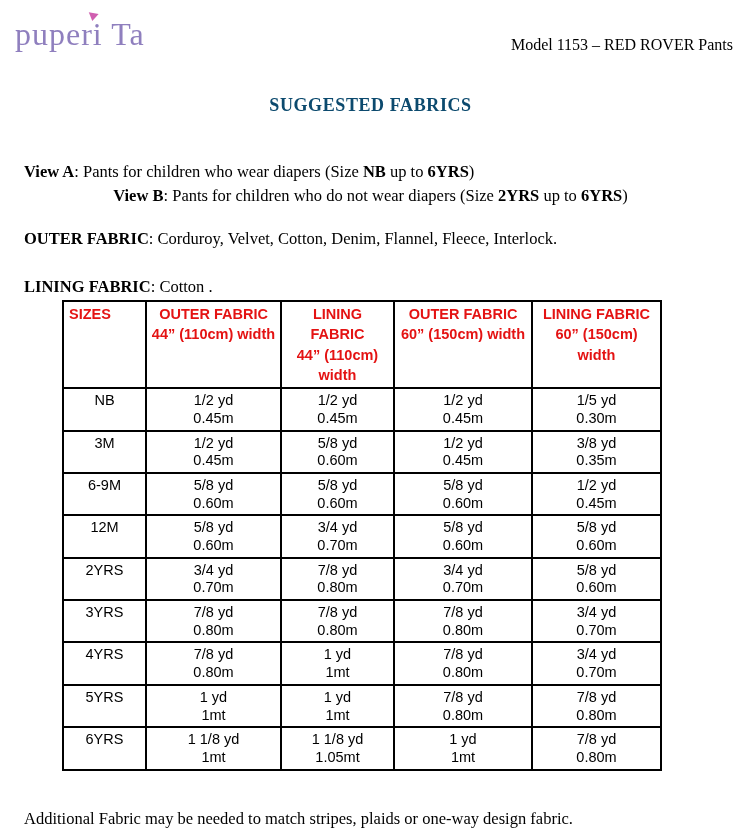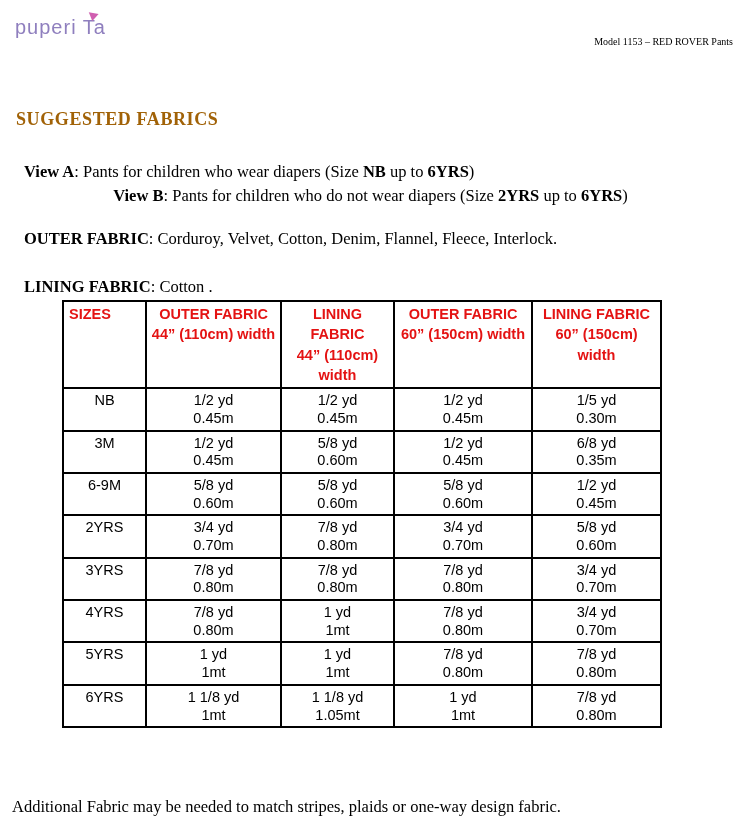--- a/index.html
+++ b/index.html
@@ -8,44 +8,44 @@
     background: #ffffff;
     font-family: "Liberation Serif", serif;
     color: #000000;
     position: relative;
     overflow: hidden;
   }
 
   
   .logo {
     position: absolute; left: 15px; top: 16px;
-    font-family: Liberation Sans, sans-serif;
-    font-size: 20px; letter-spacing: 1px;
+    font-family: Liberation Serif, serif;
+    font-size: 32px; letter-spacing: 1px;
     color: #8f7fbe;
   }
   .logo-heart {
     position: absolute; top: -3px; left: 73px;
     width: 0; height: 0;
     border-left: 5px solid transparent;
     border-right: 5px solid transparent;
     border-top: 8px solid #d05fb0;
     transform: rotate(10deg);
   }
   .model-line {
     position: absolute; right: 8px; top: 36px;
-    font-size: 10px;
+    font-size: 16px;
   }
 
   
   .doc-title {
     position: absolute; left: 0; right: 0; top: 93px;
-    margin: 16px; text-align: left;
+    margin: 2px; text-align: center;
     font-size: 18px; font-weight: bold;
     letter-spacing: 0.6px;
-    color: #a16207;
+    color: #0c4a6e;
   }
 
   
   .para {
     position: absolute; left: 8px; right: 8px;
     margin: 16px; font-size: 16.5px; line-height: 1.2;
     white-space: nowrap;
   }
   .p-view-a { top: 146px; }
   .p-view-b { top: 170px; text-align: center; }
@@ -81,21 +81,21 @@
     font-size: 14.5px;
     line-height: 1.22;
     font-weight: normal;
     padding-top: 3px;
   }
   td.size-cell { font-weight: bold; }
 
   
   .note {
     position: absolute; left: 8px; top: 793px;
-    margin: 4px; font-size: 16.5px;
+    margin: 16px; font-size: 16.5px;
     white-space: nowrap;
   }
 </style>
 </head>
 <body>
 
 <div class="logo">
   <span>puperi Ta</span>
   <span class="logo-heart"></span>
 </div>
@@ -171,41 +171,60 @@
         </td>
         <td>
           <div>5/8 yd</div>
           <div>0.60m</div>
         </td>
         <td>
           <div>1/2 yd</div>
           <div>0.45m</div>
         </td>
         <td>
-          <div>6/8 yd</div>
+          <div>3/8 yd</div>
           <div>0.35m</div>
         </td>
       </tr>
       <tr>
         <td class="size-cell">6-9M</td>
         <td>
           <div>5/8 yd</div>
           <div>0.60m</div>
         </td>
         <td>
           <div>5/8 yd</div>
           <div>0.60m</div>
         </td>
         <td>
           <div>5/8 yd</div>
           <div>0.60m</div>
         </td>
         <td>
           <div>1/2 yd</div>
           <div>0.45m</div>
+        </td>
+      </tr>
+      <tr>
+        <td class="size-cell">12M</td>
+        <td>
+          <div>5/8 yd</div>
+          <div>0.60m</div>
+        </td>
+        <td>
+          <div>3/4 yd</div>
+          <div>0.70m</div>
+        </td>
+        <td>
+          <div>5/8 yd</div>
+          <div>0.60m</div>
+        </td>
+        <td>
+          <div>5/8 yd</div>
+          <div>0.60m</div>
         </td>
       </tr>
       <tr>
         <td class="size-cell">2YRS</td>
         <td>
           <div>3/4 yd</div>
           <div>0.70m</div>
         </td>
         <td>
           <div>7/8 yd</div>

